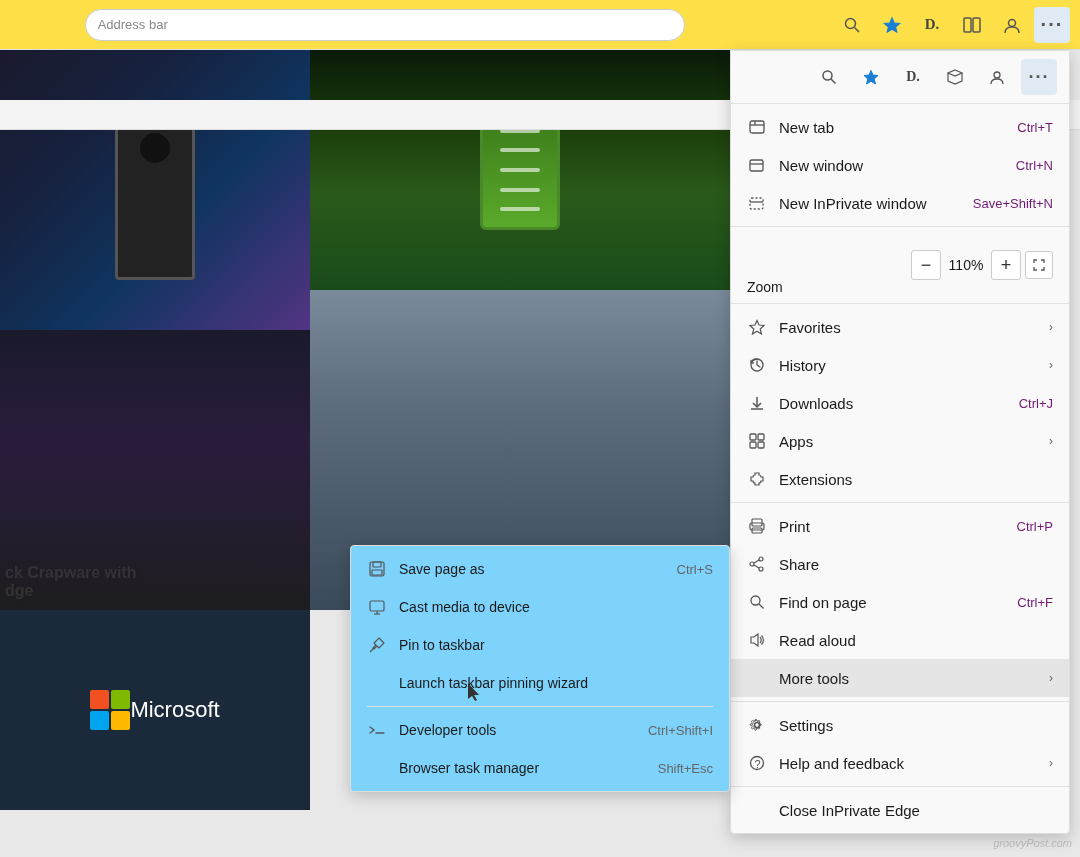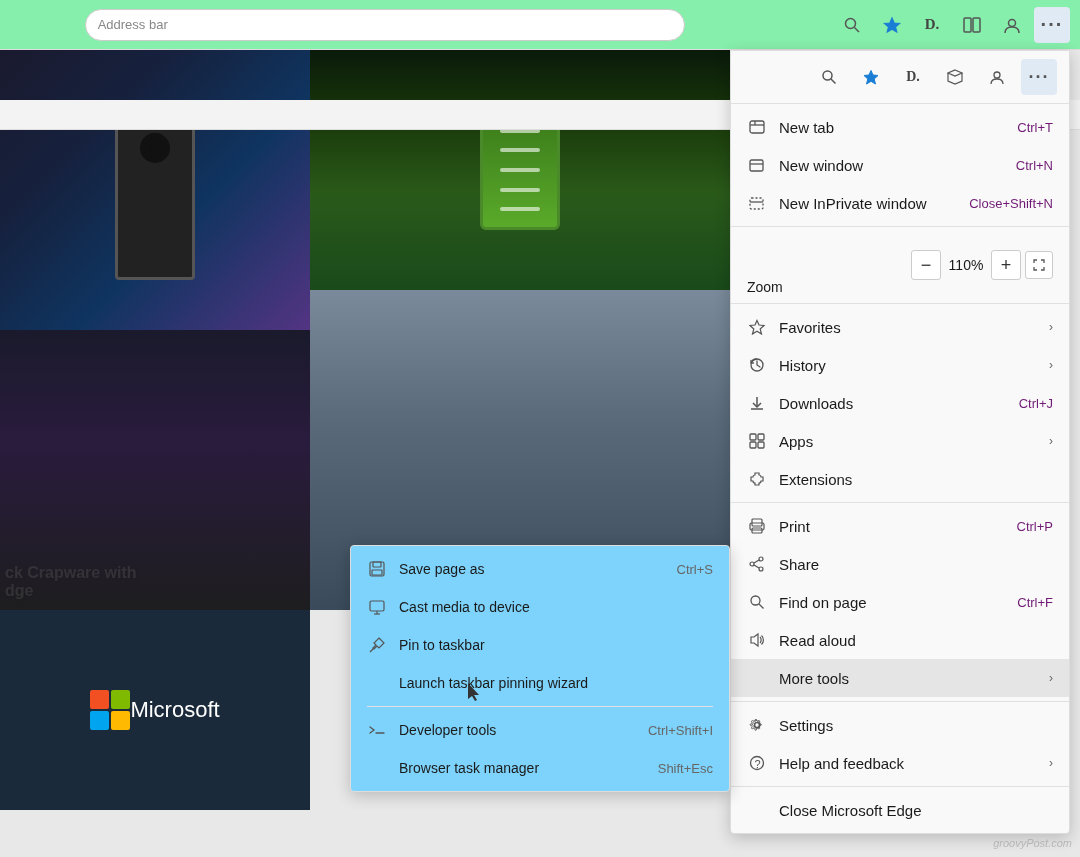--- a/index.html
+++ b/index.html
@@ -9,21 +9,21 @@
       font-family: 'Segoe UI', Arial, sans-serif;
       font-size: 14px;
       overflow: hidden;
       position: relative;
       background: #fff;
     }
 
     
     .browser-toolbar {
       height: 50px;
-      background: #86efac;
+      background: #fde047;
       display: flex;
       align-items: center;
       padding: 0 10px;
       border-bottom: 1px solid #ddd;
       position: relative;
       z-index: 1;
     }
 
     
     .page-content {
@@ -480,21 +480,21 @@
     </div>
 
     <div class="menu-item">
       <span class="menu-item-icon">
         <svg width="16" height="16" viewBox="0 0 16 16">
             <rect x="1" y="3" width="13" height="11" rx="1.5" stroke="#555" stroke-width="1.3" fill="none" stroke-dasharray="2,2"></rect>
             <line x1="1" y1="7" x2="14" y2="7" stroke="#555" stroke-width="1.3"></line>
           </svg>
       </span>
       <span class="menu-item-label">New InPrivate window</span>
-      <span class="menu-item-shortcut">Close+Shift+N</span>
+      <span class="menu-item-shortcut">Save+Shift+N</span>
     </div>
 
     <div class="menu-divider"></div>
 
     <div class="zoom-row">
       <span class="zoom-label">Zoom</span>
       <button class="zoom-btn">−</button>
       <span class="zoom-value">110%</span>
       <button class="zoom-btn">+</button>
       <button class="zoom-expand-btn">
@@ -643,21 +643,21 @@
           </svg>
       </span>
       <span class="menu-item-label">Help and feedback</span>
       <span class="menu-item-arrow">›</span>
     </div>
 
     <div class="menu-divider"></div>
 
     <div class="menu-item">
       <span class="menu-item-icon" style="visibility:hidden;"></span>
-      <span class="menu-item-label">Close Microsoft Edge</span>
+      <span class="menu-item-label">Close InPrivate Edge</span>
     </div>
 
   </div>
 </div>
 
 <div class="submenu" style="top: 545px; right: 350px;">
 
   <div class="submenu-item">
     <span class="submenu-item-icon">
       <svg width="16" height="16" viewBox="0 0 16 16">

